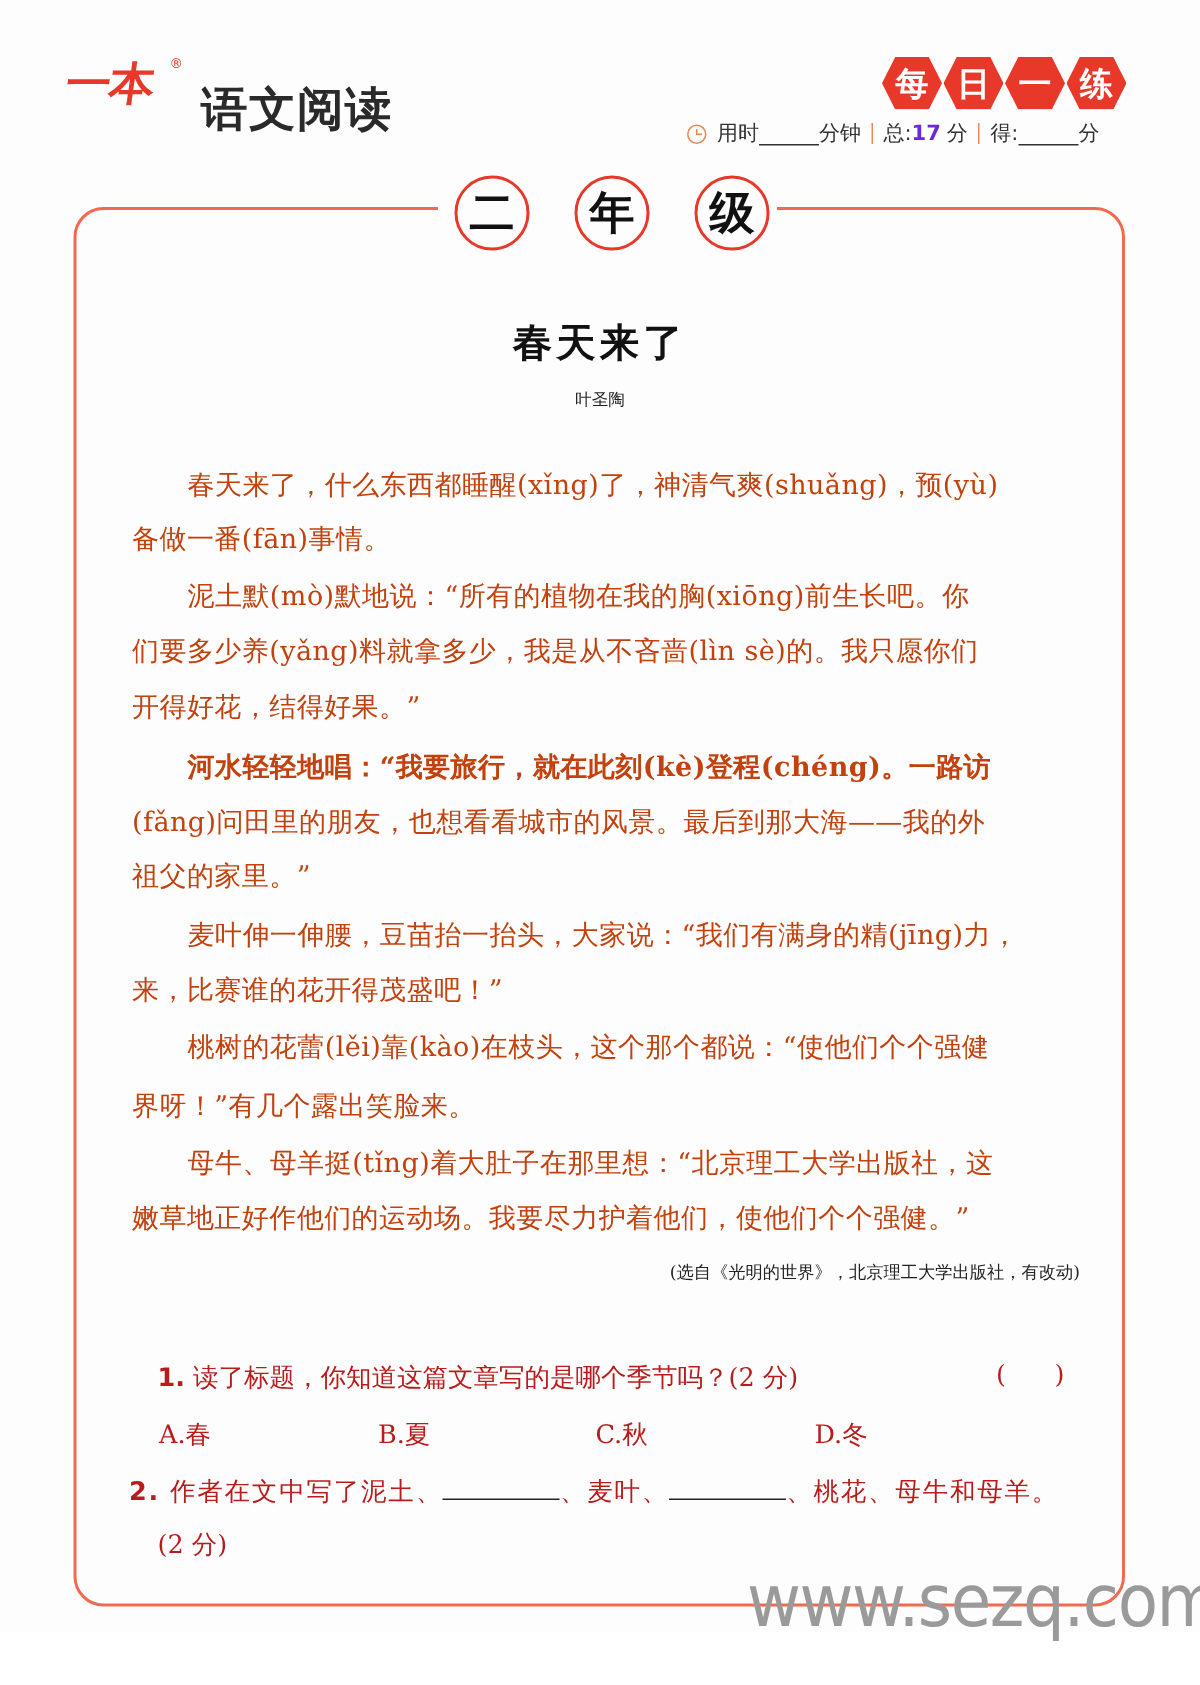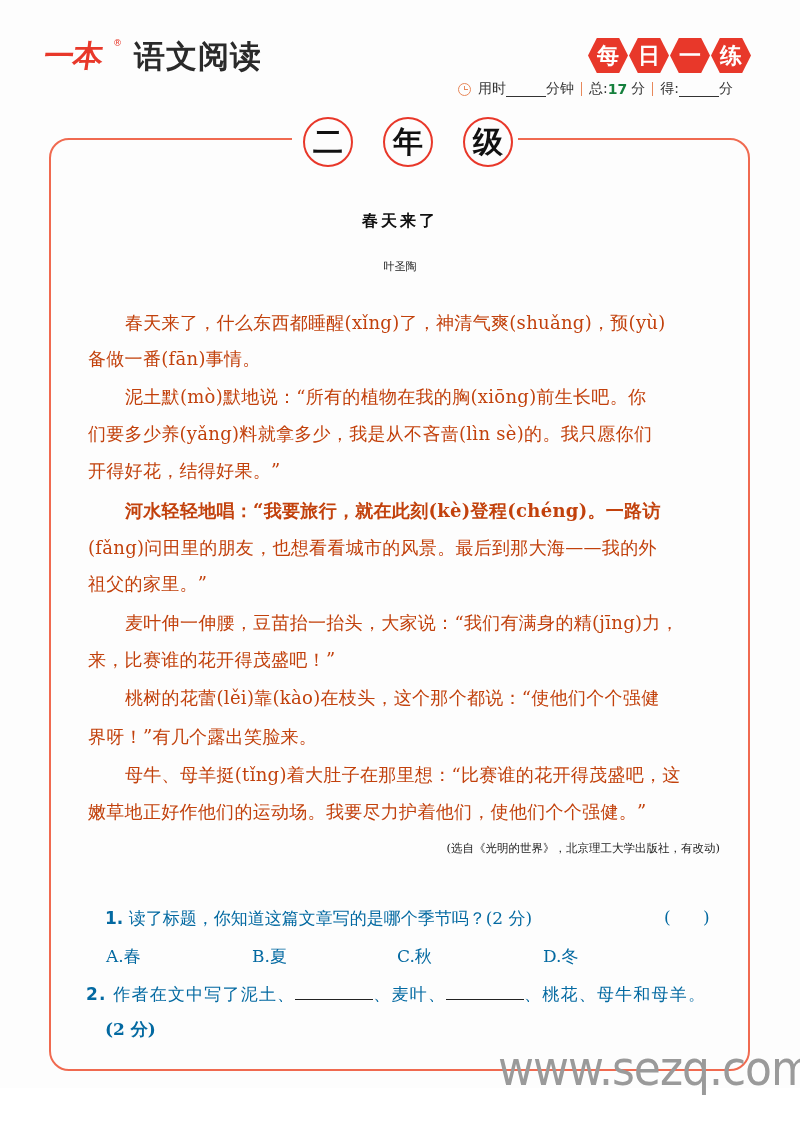--- a/index.html
+++ b/index.html
@@ -8,50 +8,50 @@
     background:#ffffff;
     font-family:"DejaVu Serif", "Liberation Serif", serif;
     color:#1a1a1a;
   }
   .page-bg { position:absolute; left:0; top:0; width:800px; height:1088px; background:#fdfdfd; }
   .abs { position:absolute; white-space:nowrap; }
 
   
   .logo-brand { left:44px; top:36px; font-family:"DejaVu Serif", serif; font-weight:bold; font-size:30px; color:#e8382a; letter-spacing:-1px; transform:skewX(-8deg); }
   .logo-reg { left:113px; top:38px; font-size:9px; color:#e8382a; font-family:"DejaVu Sans", sans-serif; }
-  .logo-title { left:134px; top:36px; font-family:"DejaVu Sans", sans-serif; font-weight:bold; font-size:31px; color:#2a2a2a; letter-spacing:1px; }
+  .logo-title { left:134px; top:52px; font-family:"DejaVu Sans", sans-serif; font-weight:bold; font-size:31px; color:#2a2a2a; letter-spacing:1px; }
 
   .hex-row { left:588px; top:38px; display:flex; gap:1px; }
   .hex { width:40px; height:35px; background:#e8382a; color:#fff;
          clip-path:polygon(22% 0, 78% 0, 100% 50%, 78% 100%, 22% 100%, 0 50%);
          display:flex; align-items:center; justify-content:center;
          font-family:"DejaVu Sans", sans-serif; font-weight:bold; font-size:22px; }
 
   .score-row { left:458px; top:80px; font-family:"DejaVu Sans", sans-serif; font-size:14px; color:#333; display:flex; align-items:center; }
   .clock { width:11px; height:11px; border:1.4px solid #e8885a; border-radius:50%; position:relative; margin-right:7px; }
   .clock::before { content:""; position:absolute; left:5px; top:2px; width:1.4px; height:4px; background:#e8885a; }
   .clock::after { content:""; position:absolute; left:5px; top:5.5px; width:3.5px; height:1.4px; background:#e8885a; }
   .blank-line { display:inline-block; border-bottom:1px solid #333; height:14px; }
   .vsep { display:inline-block; width:1px; height:14px; background:#e8885a; margin:0 7px; }
-  .score-bold { font-weight:bold; color:#15803d; }
+  .score-bold { font-weight:bold; color:#6d28d9; }
 
   
   .frame { position:absolute; left:49px; top:138px; width:701px; height:933px; border:2px solid #f06a50; border-radius:20px; box-sizing:border-box; }
   .frame-gap { position:absolute; left:292px; top:130px; width:226px; height:20px; background:#fdfdfd; }
 
   .grade-circle { position:absolute; width:50px; height:50px; border:2.5px solid #e8382a; border-radius:50%; background:#fdfdfd;
                   display:flex; align-items:center; justify-content:center;
                   font-family:"DejaVu Sans", sans-serif; font-weight:bold; font-size:30px; color:#111; box-sizing:border-box; }
 
-  .title { left:0; width:800px; text-align:center; top:211px; font-size:16px; font-weight:bold; letter-spacing:3px; color:#111; }
+  .title { left:0; width:800px; text-align:center; top:211px; font-size:26px; font-weight:bold; letter-spacing:3px; color:#111; }
   .author { left:0; width:800px; text-align:center; top:259px; font-family:"DejaVu Sans", sans-serif; font-size:11px; color:#222; }
 
   .line { font-size:18px; color:#c2410c; letter-spacing:0.3px; }
   .source { font-size:11.5px; color:#222; }
-  .q { font-size:17px; color:#0369a1; }
+  .q { font-size:17px; color:#b91c1c; }
   .qnum { font-family:"DejaVu Sans", sans-serif; font-weight:bold; }
   .ans-blank { display:inline-block; width:78px; border-bottom:1px solid #222; height:16px; vertical-align:baseline; }
 
   .watermark { left:498px; top:1040px; font-family:"DejaVu Sans", sans-serif; font-size:44px; color:#9a9a9a; letter-spacing:-1px; transform:scaleY(1.1); transform-origin:left top; }
 </style>
 </head>
 <body>
 
 <div class="page-bg"></div>
 
@@ -96,35 +96,35 @@
 <div class="abs line" style="left:125px; top:385px;">泥土默(mò)默地说：“所有的植物在我的胸(xiōng)前生长吧。你</div>
 <div class="abs line" style="left:88px;  top:422px;">们要多少养(yǎng)料就拿多少，我是从不吝啬(lìn sè)的。我只愿你们</div>
 <div class="abs line" style="left:88px;  top:459px;">开得好花，结得好果。”</div>
 <div class="abs line" style="left:125px; top:499px;font-weight:bold;">河水轻轻地唱：“我要旅行，就在此刻(kè)登程(chéng)。一路访</div>
 <div class="abs line" style="left:88px;  top:536px;">(fǎng)问田里的朋友，也想看看城市的风景。最后到那大海——我的外</div>
 <div class="abs line" style="left:88px;  top:572px;">祖父的家里。”</div>
 <div class="abs line" style="left:125px; top:611px;">麦叶伸一伸腰，豆苗抬一抬头，大家说：“我们有满身的精(jīng)力，</div>
 <div class="abs line" style="left:88px;  top:648px;">来，比赛谁的花开得茂盛吧！”</div>
 <div class="abs line" style="left:125px; top:686px;">桃树的花蕾(lěi)靠(kào)在枝头，这个那个都说：“使他们个个强健</div>
 <div class="abs line" style="left:88px;  top:725px;">界呀！”有几个露出笑脸来。</div>
-<div class="abs line" style="left:125px; top:763px;">母牛、母羊挺(tǐng)着大肚子在那里想：“比赛谁的花开得茂盛吧，这</div>
+<div class="abs line" style="left:125px; top:763px;">母牛、母羊挺(tǐng)着大肚子在那里想：“北京理工大学出版社，这</div>
 <div class="abs line" style="left:88px;  top:800px;">嫩草地正好作他们的运动场。我要尽力护着他们，使他们个个强健。”</div>
 
 <div class="abs source" style="right:80px; top:841px;">(选自《光明的世界》，北京理工大学出版社，有改动)</div>
 
 <div class="abs q" style="left:105px; top:907px;">
   <span class="qnum">1.</span>
   <span>读了标题，你知道这篇文章写的是哪个季节吗？(2 分)</span>
 </div>
 <div class="abs q" style="left:664px; top:907px; white-space:pre;">(      )</div>
 
 <div class="abs q" style="left:106px; top:945px;">A.春</div>
 <div class="abs q" style="left:252px; top:945px;">B.夏</div>
 <div class="abs q" style="left:397px; top:945px;">C.秋</div>
 <div class="abs q" style="left:543px; top:945px;">D.冬</div>
 
 <div class="abs q" style="left:86px; top:983px; letter-spacing:1.2px;">
   <span class="qnum">2.</span>
   <span>作者在文中写了泥土、</span><span class="ans-blank"></span><span>、麦叶、</span><span class="ans-blank"></span><span>、桃花、母牛和母羊。</span>
 </div>
-<div class="abs q" style="left:105px; top:1018px;font-weight:bold;">(2 分)</div>
+<div class="abs q" style="left:105px; top:1018px;">(2 分)</div>
 
 <div class="abs watermark">www.sezq.com</div>
 
 </body></html>

